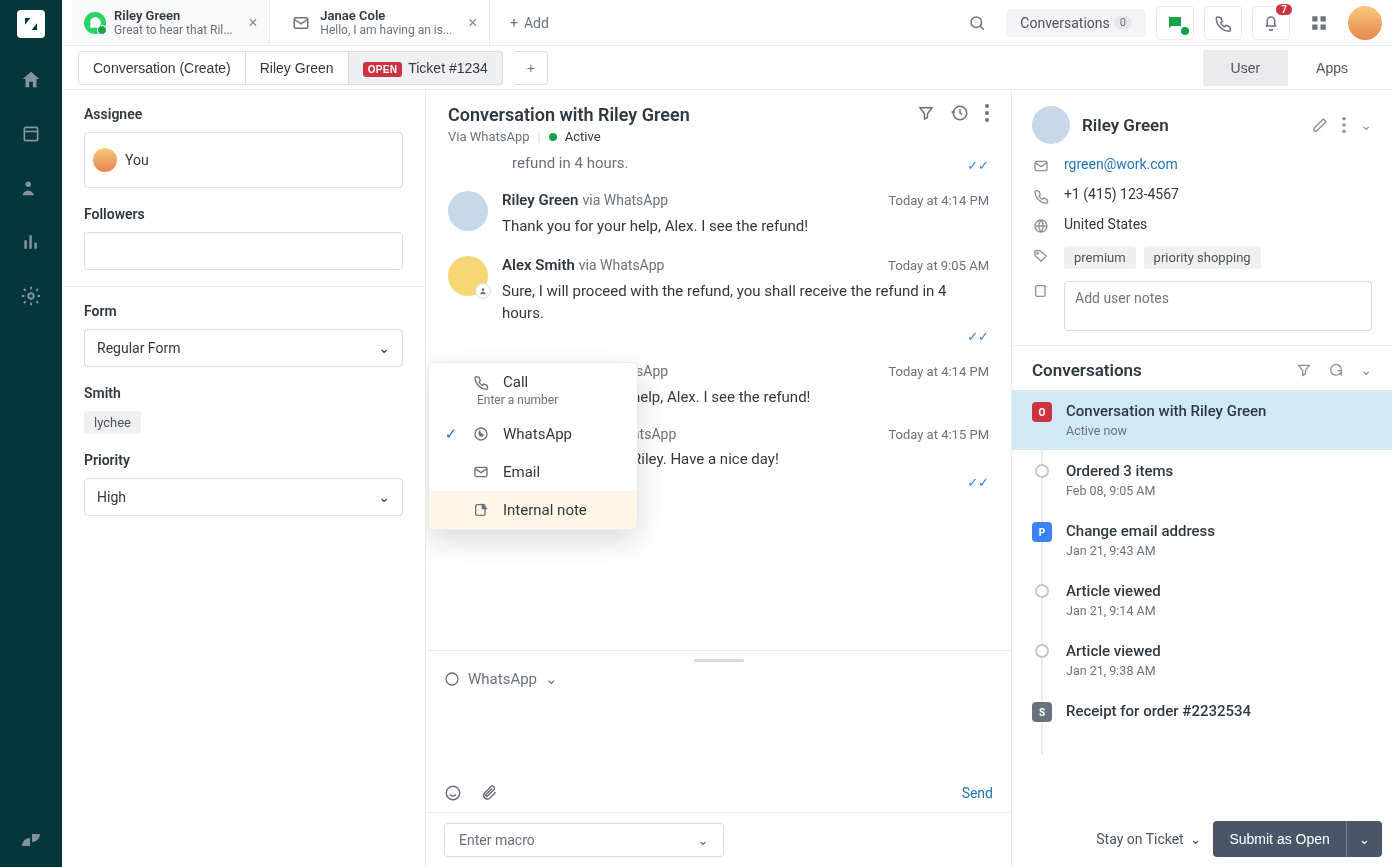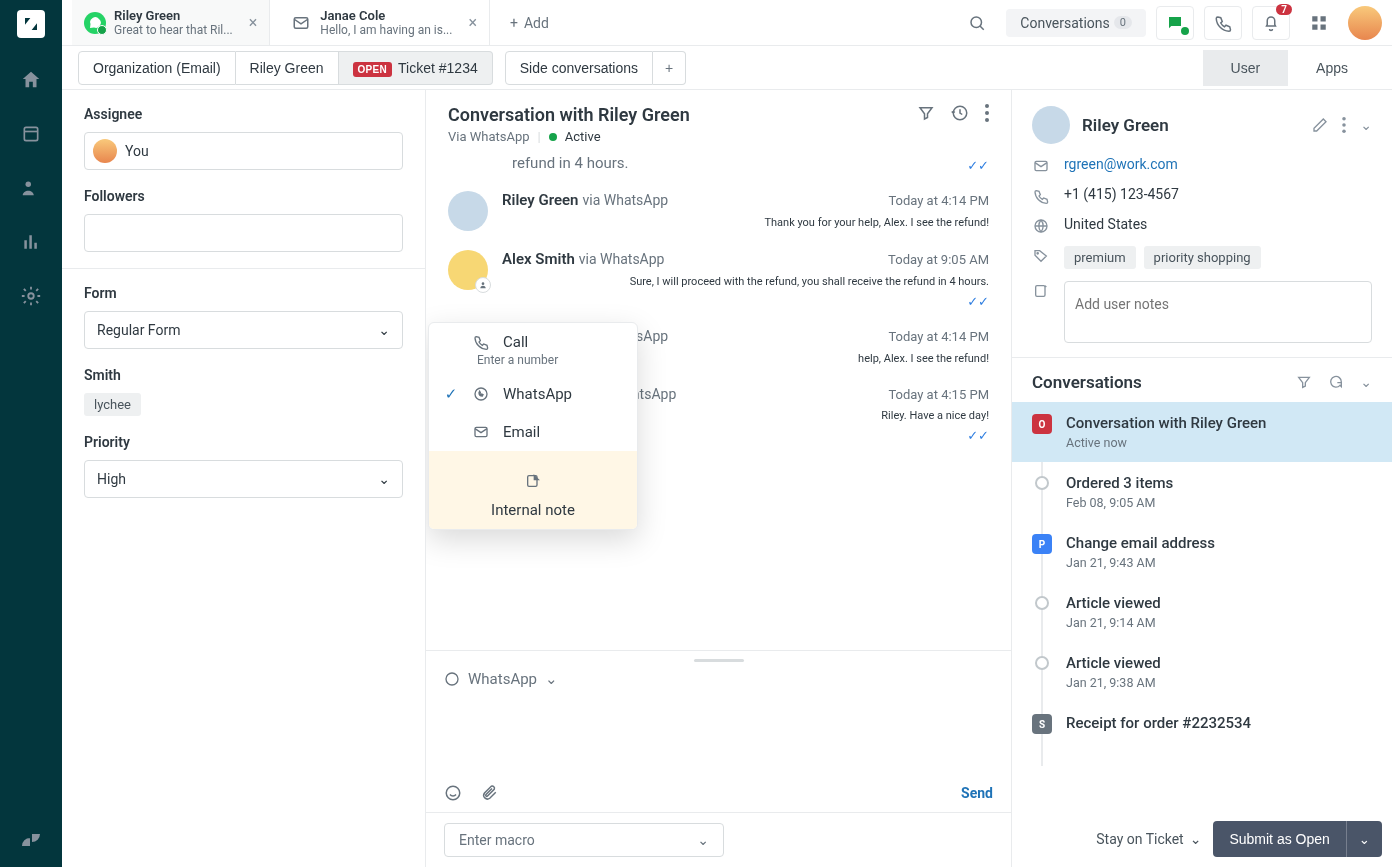--- a/index.html
+++ b/index.html
@@ -57,21 +57,21 @@
   .userapps .tabbtn.active { background:#e9ebed; border-radius:0;}
 
   
   .body { flex:1; display:flex; min-height:0;}
   
   
   .side-left { width:364px; border-right:1px solid #e9ebed; overflow-y:auto;}
   .section { padding:16px 22px; border-bottom:1px solid #e9ebed;}
   .section:last-child { border-bottom:none;}
   .field-label { font-weight:600; font-size:14px; margin-bottom:10px; display:block;}
-  .ass-box { border:1px solid #d8dcde; border-radius:4px; padding:4px 8px; display:flex; align-items:center; gap:8px; height:38px;}
+  .ass-box { border:1px solid #d8dcde; border-radius:4px; padding:4px 8px; display:flex; align-items:center; gap:8px; height:56px;}
   .ass-box .mini-av{width:24px;height:24px;border-radius:50%; background:linear-gradient(#f9c97b,#e8864e);}
   .input-box { border:1px solid #d8dcde; border-radius:4px; height:38px; width:100%;}
   .select-box { border:1px solid #d8dcde; border-radius:4px; height:38px; width:100%; display:flex; align-items:center; justify-content:space-between; padding:0 12px; color:#2f3941;}
   .tag-pill { display:inline-block; background:#eef0f1; color:#49545c; padding:4px 10px; border-radius:3px; font-size:13px;}
 
   
   .center { flex:1; display:flex; flex-direction:column; min-width:0; border-right:1px solid #e9ebed; position:relative;}
   .conv-head { padding:14px 22px 10px; display:flex; align-items:flex-start; justify-content:space-between; }
   .conv-head .titles h2{ font-size:18px; font-weight:600;}
   .conv-head .sub { font-size:13px; color:#68737d; margin-top:4px; display:flex; align-items:center; gap:8px;}
@@ -81,53 +81,53 @@
   .msg { display:flex; gap:14px; margin:18px 0;}
   .msg .av { width:40px; height:40px; border-radius:50%; flex-shrink:0; position:relative;}
   .av.riley{ background:#c7d9e8;}
   .av.alex{ background:#f7d774;}
   .av .corner{position:absolute; right:-3px; bottom:-3px; width:16px;height:16px; background:#fff; border:1px solid #d8dcde; border-radius:50%; display:flex;align-items:center;justify-content:center;}
   .msg-body{ flex:1; min-width:0;}
   .msg-top{ display:flex; justify-content:space-between; align-items:baseline;}
   .msg-name{ font-weight:600; font-size:15px;}
   .msg-via{ color:#68737d; font-weight:400; margin-left:4px;}
   .msg-time{ color:#68737d; font-size:13px;}
-  .msg-text{ margin-top:6px; line-height:1.5; font-size:11px; color:#2f3941;text-align:right;}
+  .msg-text{ margin-top:6px; line-height:1.5; font-size:15px; color:#2f3941;}
   .checks{ text-align:right; margin-top:4px; color:#2f7ee0; font-size:13px;}
   .truncated{ color:#68737d; text-align:center; font-size:15px;}
 
   
   .popup { position:absolute; left:2px; bottom:120px; width:210px; background:#fff; border:1px solid #e9ebed; border-radius:6px; box-shadow:0 10px 30px rgba(0,0,0,0.15); overflow:hidden; z-index:20;}
   .popup-item{ padding:10px 14px; display:flex; align-items:center; gap:12px; cursor:pointer; font-size:15px; color:#2f3941;}
-  .popup-item:hover, .popup-item.hl{ background:#fff7e6;flex-direction:column;}
+  .popup-item:hover, .popup-item.hl{ background:#fff7e6;}
   .popup-item .pi-icon{width:20px; display:flex; justify-content:center; color:#68737d;}
   .popup-item .check-left{width:16px; color:#1f73b7; display:flex; justify-content:center;}
   .popup-sub{font-size:12px;color:#68737d; margin-left:48px; margin-top:-8px; margin-bottom:8px;}
 
   
   .composer{ border-top:1px solid #e9ebed; padding:8px 18px 10px; display:flex; flex-direction:column; gap:8px;}
   .composer-top{display:flex; align-items:center; gap:8px; color:#68737d; font-size:15px; cursor:pointer;}
   .composer-icons{display:flex; align-items:center; justify-content:space-between;}
   .composer-icons .left{display:flex; gap:18px; color:#68737d;}
-  .send-link{color:#1f73b7; font-weight:700; cursor:pointer;}
+  .send-link{color:#1f73b7; font-weight:400; cursor:pointer;}
   .macro-row{border-top:1px solid #e9ebed; padding:10px 18px; display:flex;}
   .macro-select{border:1px solid #d8dcde; border-radius:4px; padding:8px 14px; width:280px; display:flex; justify-content:space-between; align-items:center; color:#68737d;}
 
   
   .right-panel{ width:380px; overflow-y:auto; display:flex; flex-direction:column;}
   .user-head{padding:16px 20px 12px; display:flex; align-items:center; gap:12px;}
   .user-head .uav{width:38px;height:38px;border-radius:50%; background:#c7d9e8;}
   .user-head .uname{font-weight:600; font-size:17px;}
   .user-head .icons{margin-left:auto; display:flex; gap:14px; color:#87929d;}
   .user-info{padding:0 20px 14px; display:flex; flex-direction:column; gap:12px; font-size:14px;}
   .info-row{display:flex; align-items:flex-start; gap:14px;}
   .info-row .ii{width:18px; color:#87929d; display:flex; justify-content:center; padding-top:2px;}
   .info-row a{color:#1f73b7; text-decoration:none;}
   .tags-row{display:flex; gap:8px;}
-  .notes-box{flex:1; border:1px solid #d8dcde; border-radius:4px; padding:14px 10px; color:#87929d; min-height:48px; resize:none; font-family:inherit; font-size:14px;}
+  .notes-box{flex:1; border:1px solid #d8dcde; border-radius:4px; padding:8px 10px; color:#87929d; min-height:48px; resize:none; font-family:inherit; font-size:14px;}
   
   .interactions-head{padding:14px 20px 10px; display:flex; align-items:center; justify-content:space-between; border-top:1px solid #e9ebed;}
   .interactions-head h3{font-size:17px; font-weight:600;}
   .interactions-head .icons{display:flex; gap:16px; color:#87929d;}
   
   .timeline{padding:0 20px 20px; position:relative;}
   .tl-item{display:flex; gap:14px; padding:12px 0; position:relative;}
   .tl-item.active-row{background:#d1e8f5; margin:0 -20px; padding:12px 20px;}
   .tl-badge{width:20px;height:20px; border-radius:4px; font-size:10px; font-weight:700; color:#fff; display:flex; align-items:center; justify-content:center; flex-shrink:0;}
   .tl-badge.o{background:#cc3340;}
@@ -263,28 +263,27 @@
               <rect x="3" y="14" width="7" height="7"></rect>
               <rect x="14" y="14" width="7" height="7"></rect>
             </svg>
           </div>
         <div class="avatar-top"></div>
       </div>
     </div>
 
     <div class="tabsrow">
       <div class="tabgroup">
-        <button class="tabbtn">Organization (Email)</button>
+        <button class="tabbtn">Conversation (Create)</button>
         <button class="tabbtn">Riley Green</button>
         <button class="tabbtn active">
           <span class="open-badge">OPEN</span><span>Ticket #1234</span>
         </button>
       </div>
       <div class="tabgroup2">
-        <button class="tabbtn sc">Side conversations</button>
         <button class="tabbtn plus">+</button>
       </div>
       <div class="tabsrow-spacer"></div>
       <div class="userapps">
         <button class="tabbtn active">User</button>
         <button class="tabbtn">Apps</button>
       </div>
     </div>
 
     <div class="body">

